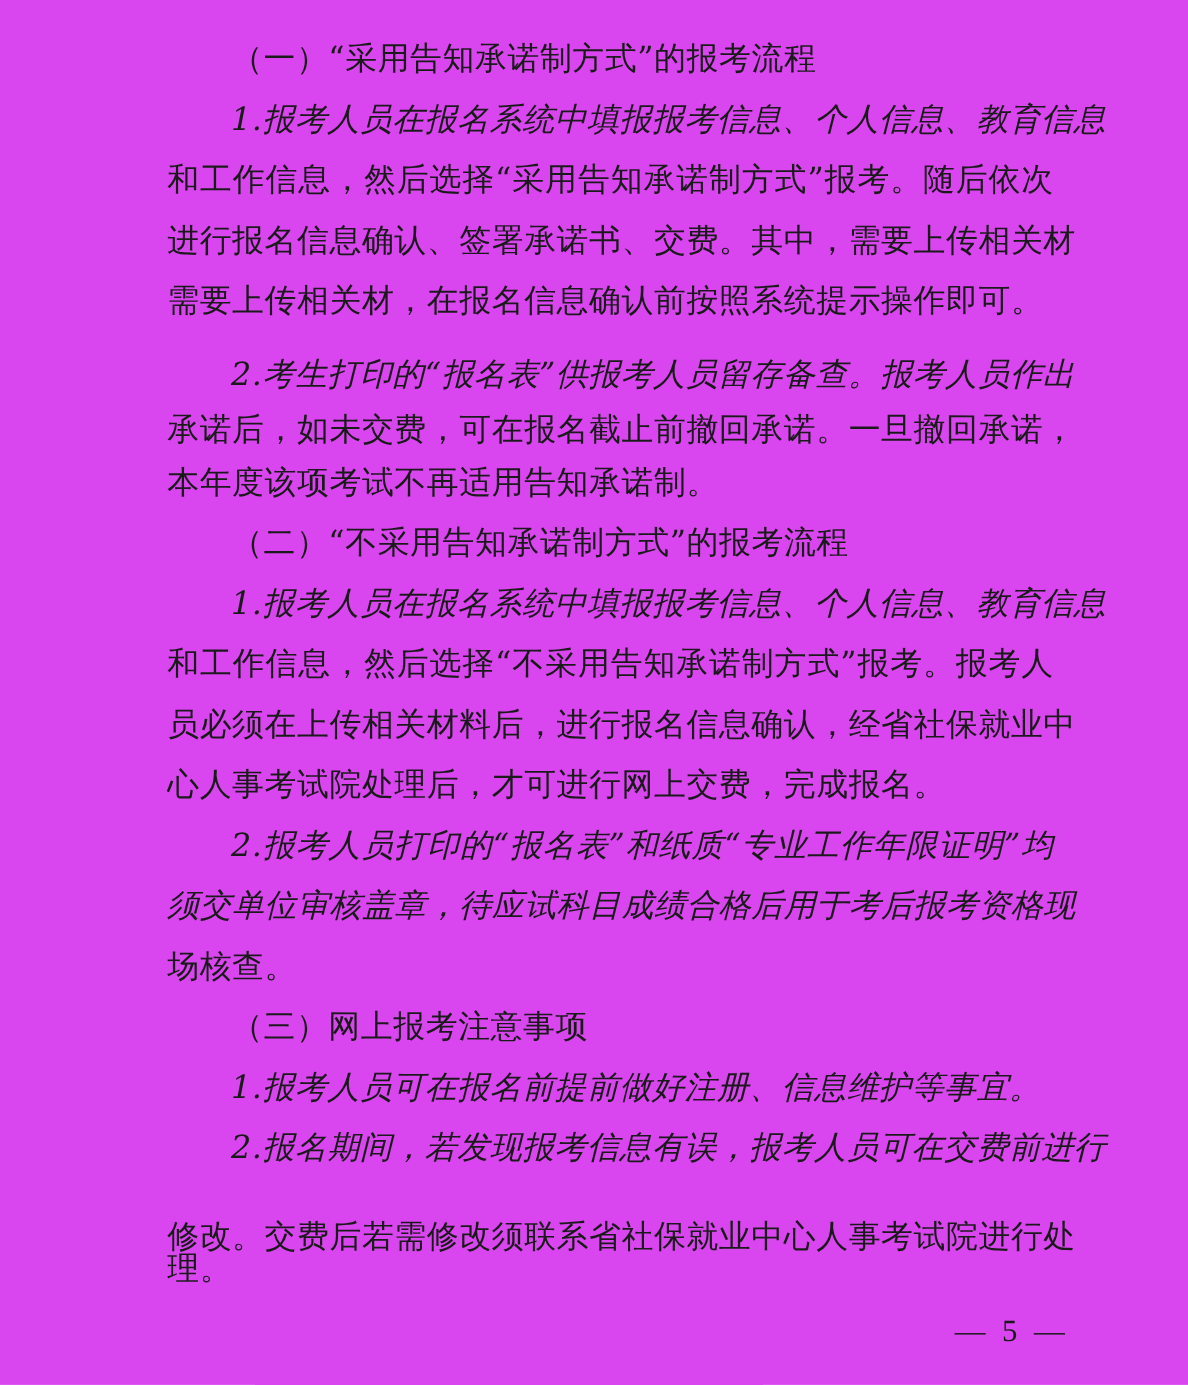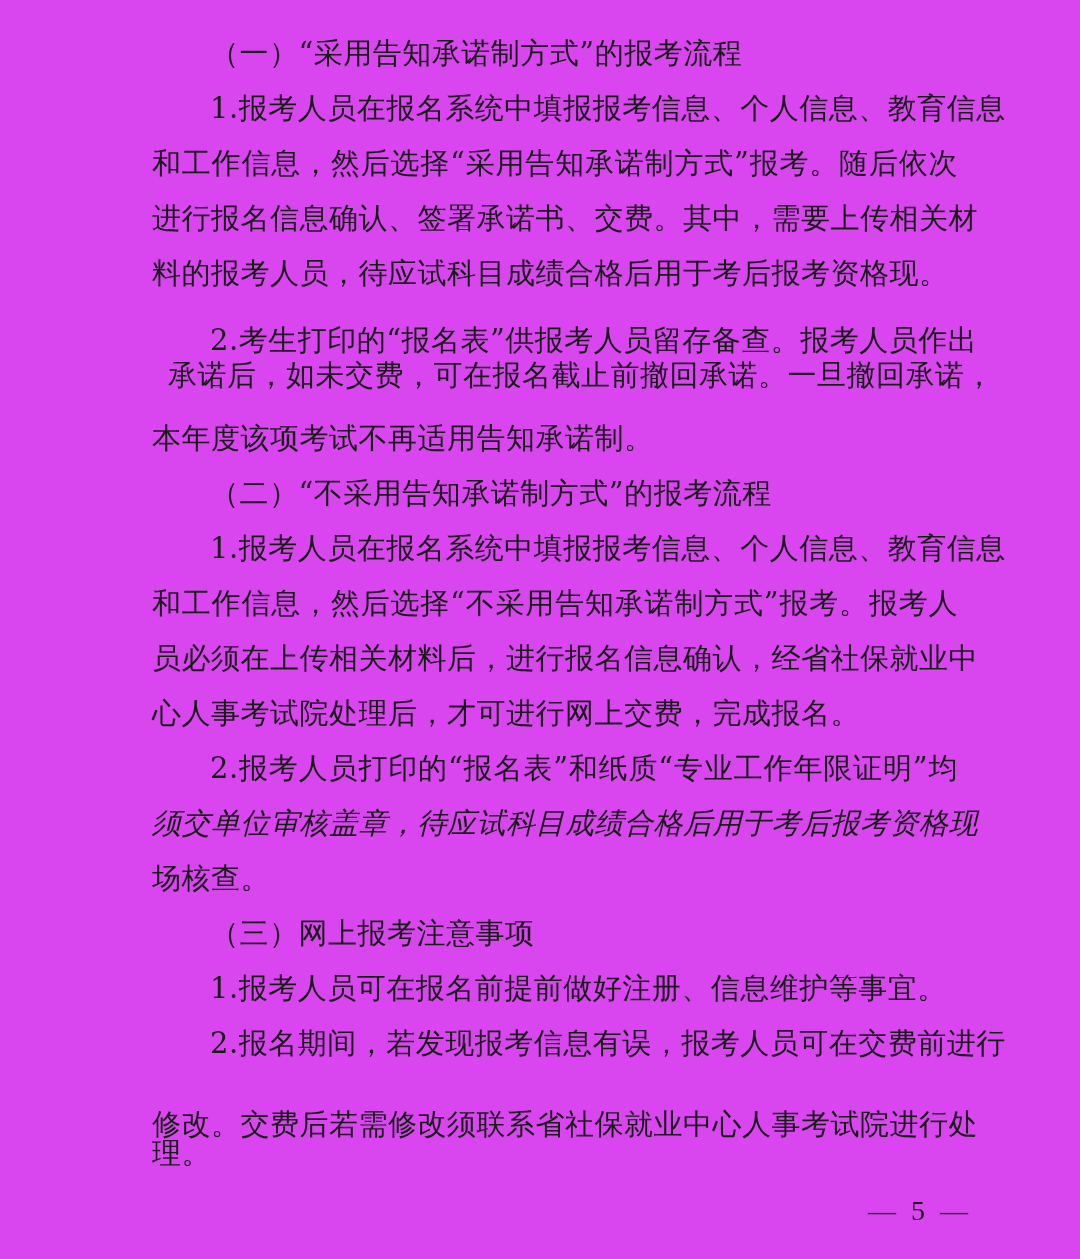--- a/index.html
+++ b/index.html
@@ -34,20 +34,21 @@
     letter-spacing: 0.5px;
     text-align: justify;
     text-align-last: justify;
   }
   .line.last {
     text-align-last: left;
   }
   .line.indent {
     left: 210px;
     width: 748px;
+    font-style: italic;
   }
   .line.heading {
     left: 210px;
     width: auto;
     text-align-last: left;
   }
   .page-number {
     position: absolute;
     left: 868px;
     top: 1193px;
@@ -61,24 +62,24 @@
 </head>
 <body>
 
 <div class="page">
 
   <div class="line heading" style="top:33px;">（一）“采用告知承诺制方式”的报考流程</div>
 
   <div class="line indent" style="top:88px;">1.报考人员在报名系统中填报报考信息、个人信息、教育信息</div>
   <div class="line" style="top:143px;">和工作信息，然后选择“采用告知承诺制方式”报考。随后依次</div>
   <div class="line" style="top:198px;">进行报名信息确认、签署承诺书、交费。其中，需要上传相关材</div>
-  <div class="line last" style="top:253px;">料的报考人员，待应试科目成绩合格后用于考后报考资格现。</div>
+  <div class="line last" style="top:253px;">需要上传相关材，在报名信息确认前按照系统提示操作即可。</div>
 
   <div class="line indent" style="top:320px;">2.考生打印的“报名表”供报考人员留存备查。报考人员作出</div>
-  <div class="line" style="top:355px;margin-left:16px;">承诺后，如未交费，可在报名截止前撤回承诺。一旦撤回承诺，</div>
+  <div class="line" style="top:370px;">承诺后，如未交费，可在报名截止前撤回承诺。一旦撤回承诺，</div>
   <div class="line last" style="top:418px;">本年度该项考试不再适用告知承诺制。</div>
 
   <div class="line heading" style="top:473px;">（二）“不采用告知承诺制方式”的报考流程</div>
 
   <div class="line indent" style="top:528px;">1.报考人员在报名系统中填报报考信息、个人信息、教育信息</div>
   <div class="line" style="top:583px;">和工作信息，然后选择“不采用告知承诺制方式”报考。报考人</div>
   <div class="line" style="top:638px;">员必须在上传相关材料后，进行报名信息确认，经省社保就业中</div>
   <div class="line last" style="top:693px;">心人事考试院处理后，才可进行网上交费，完成报名。</div>
 
   <div class="line indent" style="top:748px;">2.报考人员打印的“报名表”和纸质“专业工作年限证明”均</div>

